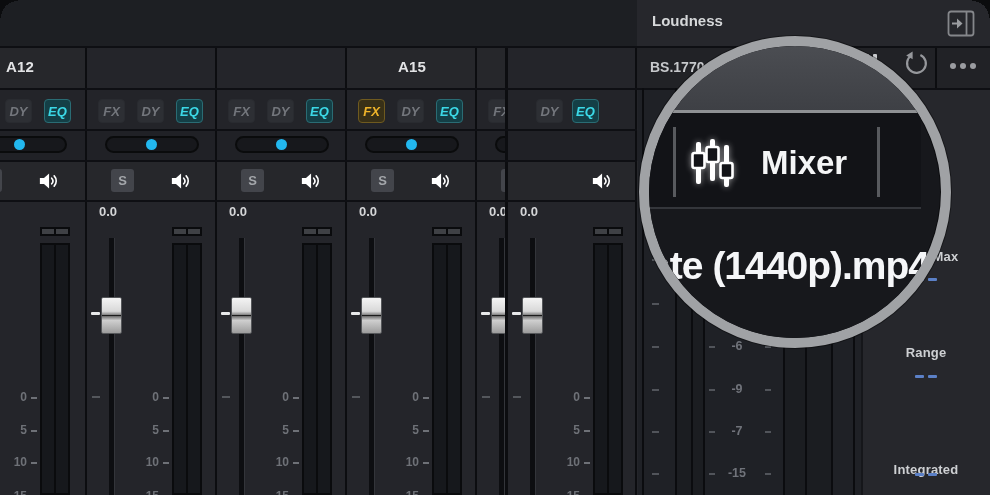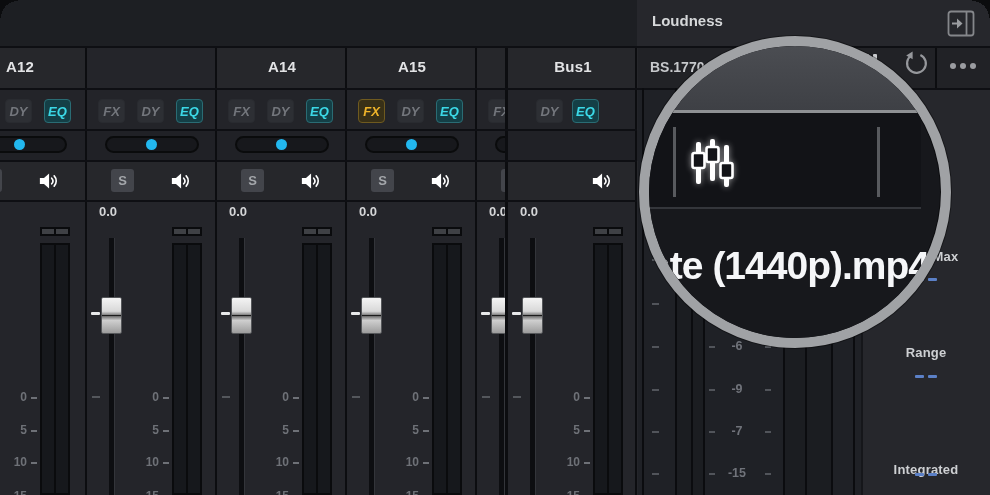--- a/index.html
+++ b/index.html
@@ -162,21 +162,20 @@
           <div class="fader-cap"></div>
           <div class="meter-peak">
             <i></i>
           </div>
           <div class="meter-bars">
             <i></i>
           </div>
         </div>
       </div>
       <div class="abs channel" style="left: 217px; top: 46px;">
-        <div class="abs ch-header">A14</div>
         <div class="abs ch-btnrow">
           <div class="chbtn" style="left: 11px;">FX</div>
           <div class="chbtn" style="left: 50px;">DY</div>
           <div class="chbtn eq" style="left: 89px;">EQ</div>
         </div>
         <div class="abs ch-panrow">
           <div class="pan-pill"></div>
           <div class="pan-dot"></div>
         </div>
         <div class="abs ch-muterow">
@@ -261,21 +260,20 @@
           <div class="abs ch-fader">
             <div class="fader-value">0.0</div>
             <div class="minor-tick" style="top: 195px;"></div>
             <div class="fader-track"></div>
             <div class="cap-tick"></div>
             <div class="fader-cap"></div>
           </div>
         </div>
       </div>
       <div class="abs channel" style="left: 508px; top: 46px;">
-        <div class="abs ch-header">Bus1</div>
         <div class="abs ch-btnrow">
           <div class="chbtn" style="left: 28px;">DY</div>
           <div class="chbtn eq" style="left: 64px;">EQ</div>
         </div>
         <div class="abs ch-panrow"></div>
         <div class="abs ch-muterow">
           <div class="spk"><svg width="26" height="26" viewBox="0 0 24 24">
               <path d="M4.5 9.2 v5.6 h3.8 L13 19 V5 L8.3 9.2 Z" fill="#fff"></path>
               <path d="M15.4 9.4 a3.8 3.8 0 0 1 0 5.2 M17.7 7.3 a6.8 6.8 0 0 1 0 9.4" stroke="#fff" fill="none" stroke-width="1.5" stroke-linecap="round"></path>
             </svg></div>
@@ -399,20 +397,21 @@
       <div class="mag-tick" style="left:24px"></div>
       <div class="mag-tick" style="left:228px"></div>
       <svg class="mixer-icon" width="46" height="52" viewBox="0 0 46 52">
         <rect x="7" y="5" width="5" height="42" rx="2" fill="#fff"></rect>
         <rect x="21" y="2" width="5" height="42" rx="2" fill="#fff"></rect>
         <rect x="35" y="8" width="5" height="42" rx="2" fill="#fff"></rect>
         <rect x="3.5" y="16" width="12" height="15" rx="2" fill="#121317" stroke="#fff" stroke-width="2.6"></rect>
         <rect x="17.5" y="10" width="12" height="15" rx="2" fill="#121317" stroke="#fff" stroke-width="2.6"></rect>
         <rect x="31.5" y="26" width="12" height="15" rx="2" fill="#121317" stroke="#fff" stroke-width="2.6"></rect>
       </svg>
+      <div class="mag-label">Mixer</div>
     </div>
     <div class="abs mag-line2"></div>
     <div class="abs mag-bottom">
       <div class="mag-text">rate (1440p).mp4</div>
     </div>
   </div>
 
   <div class="abs corner corner-tl"></div>
   <div class="abs corner corner-tr"></div>
 </div>

